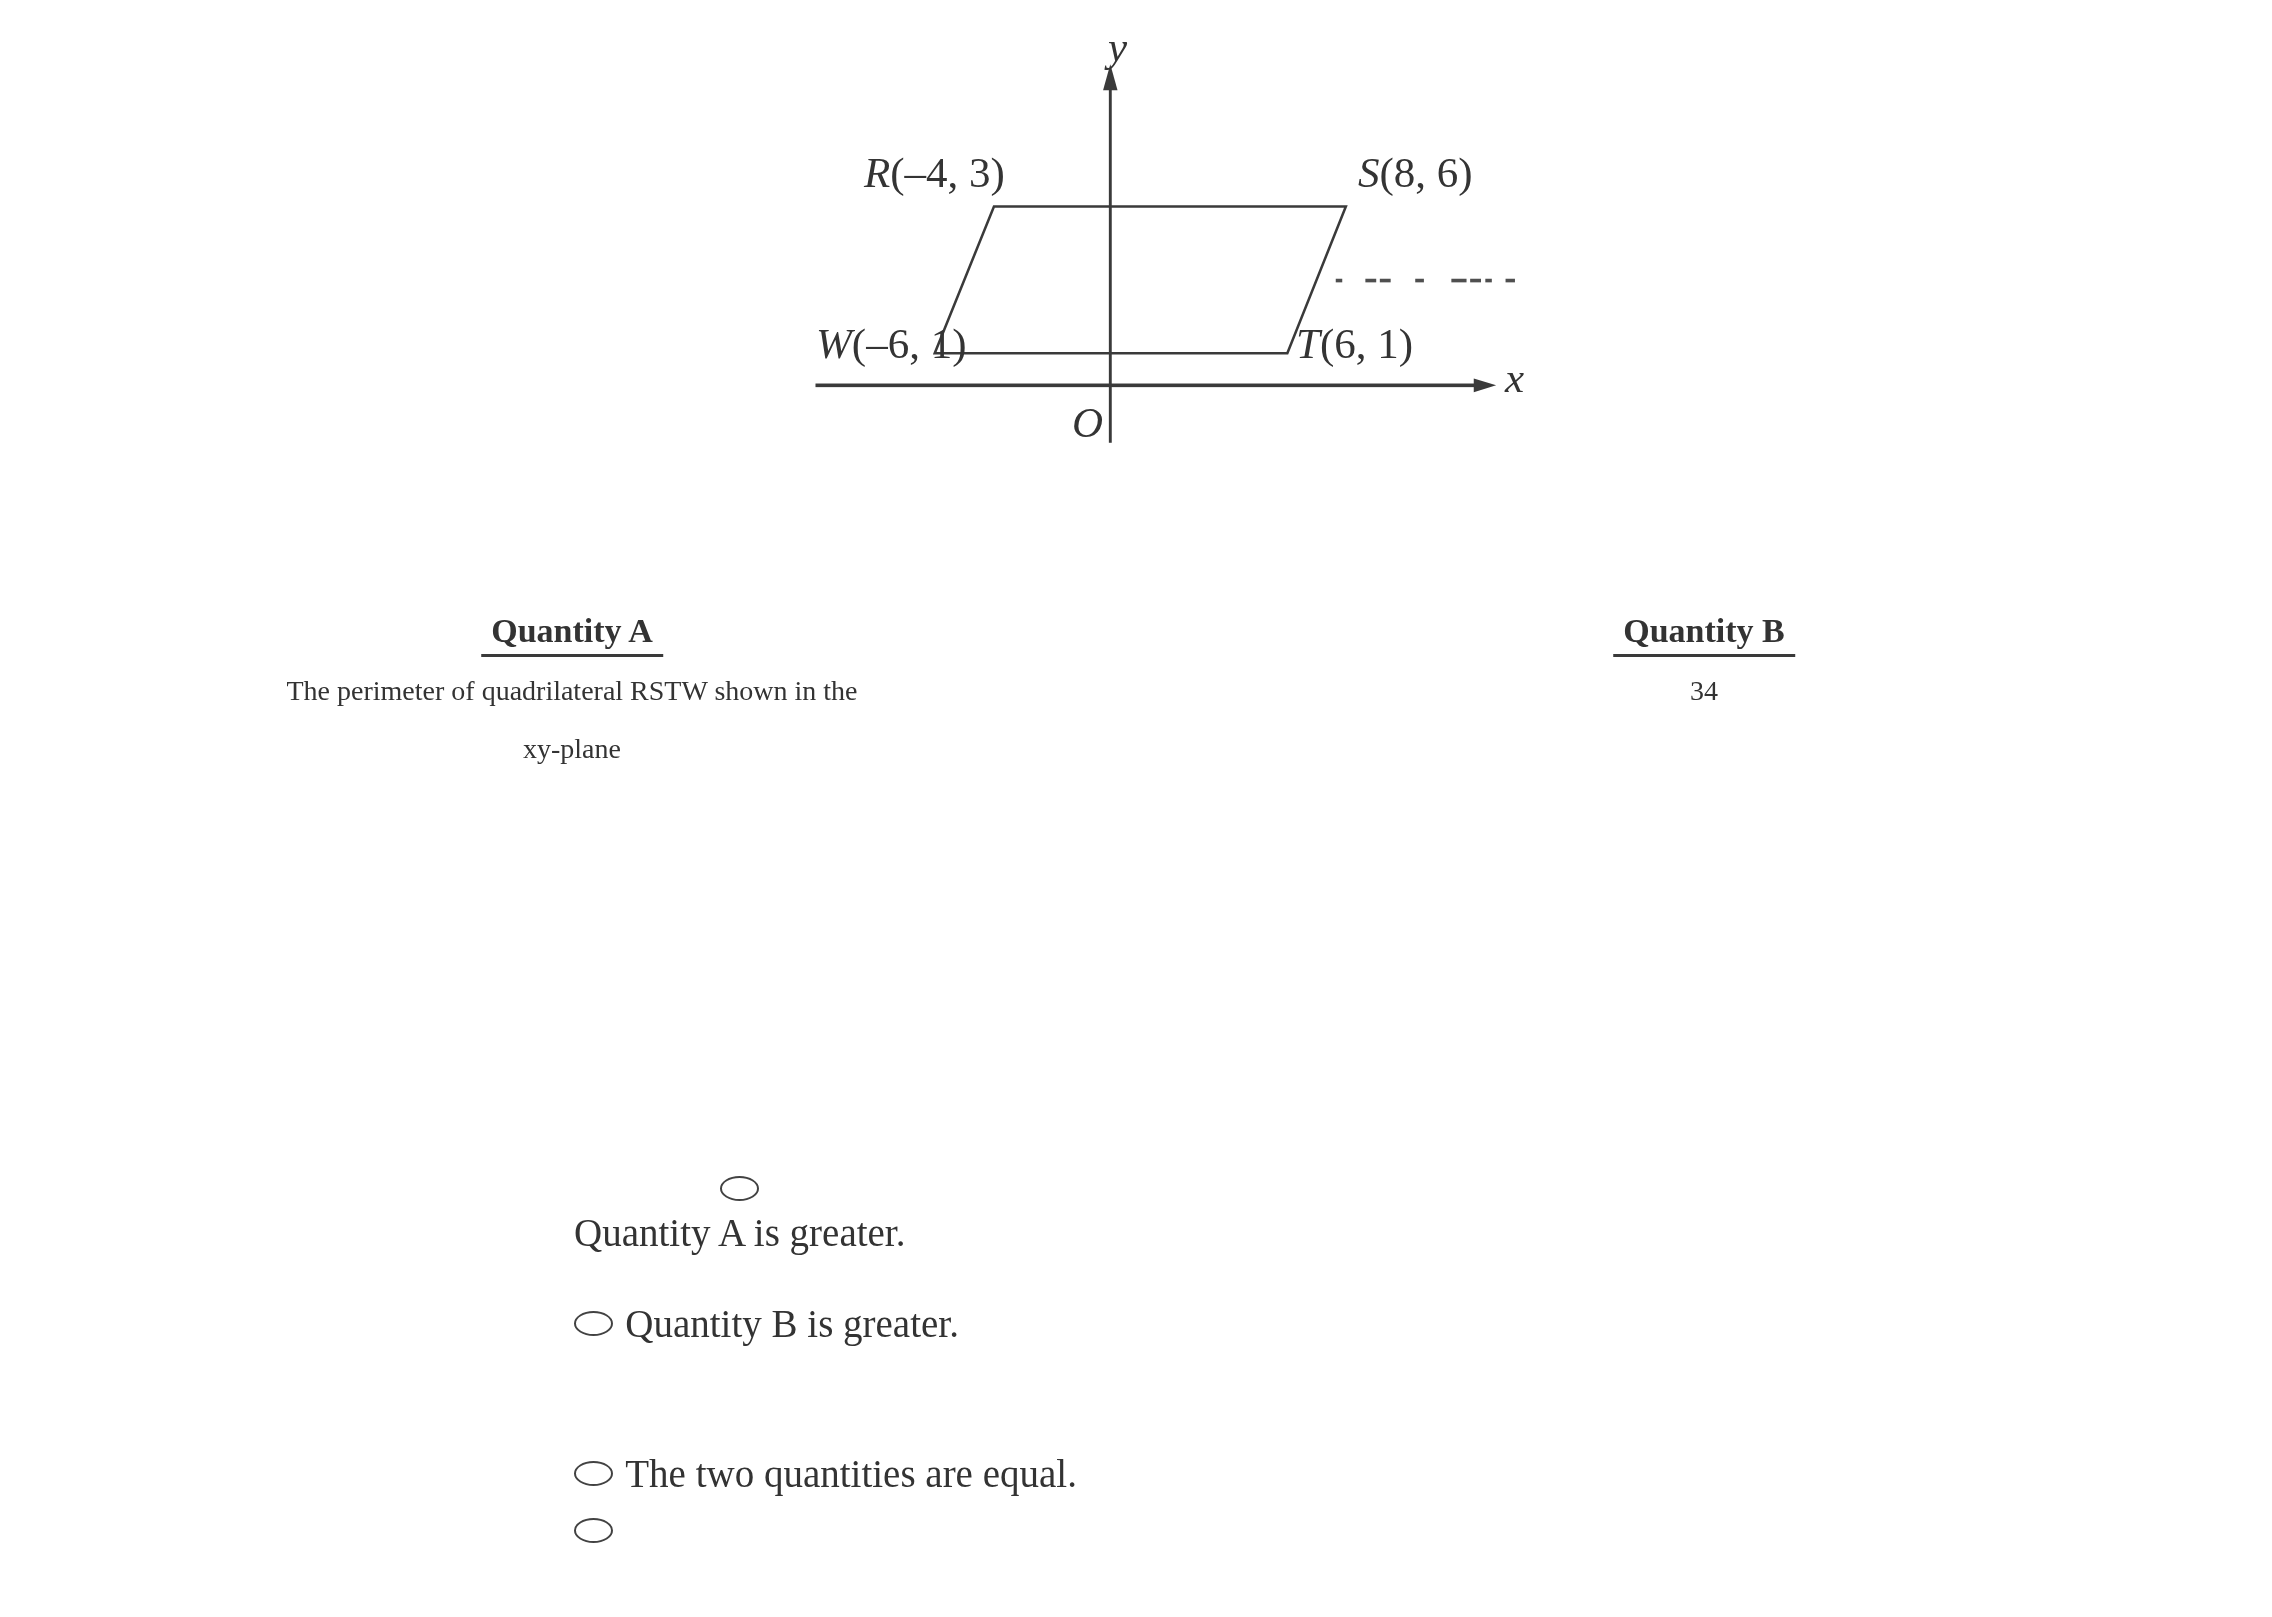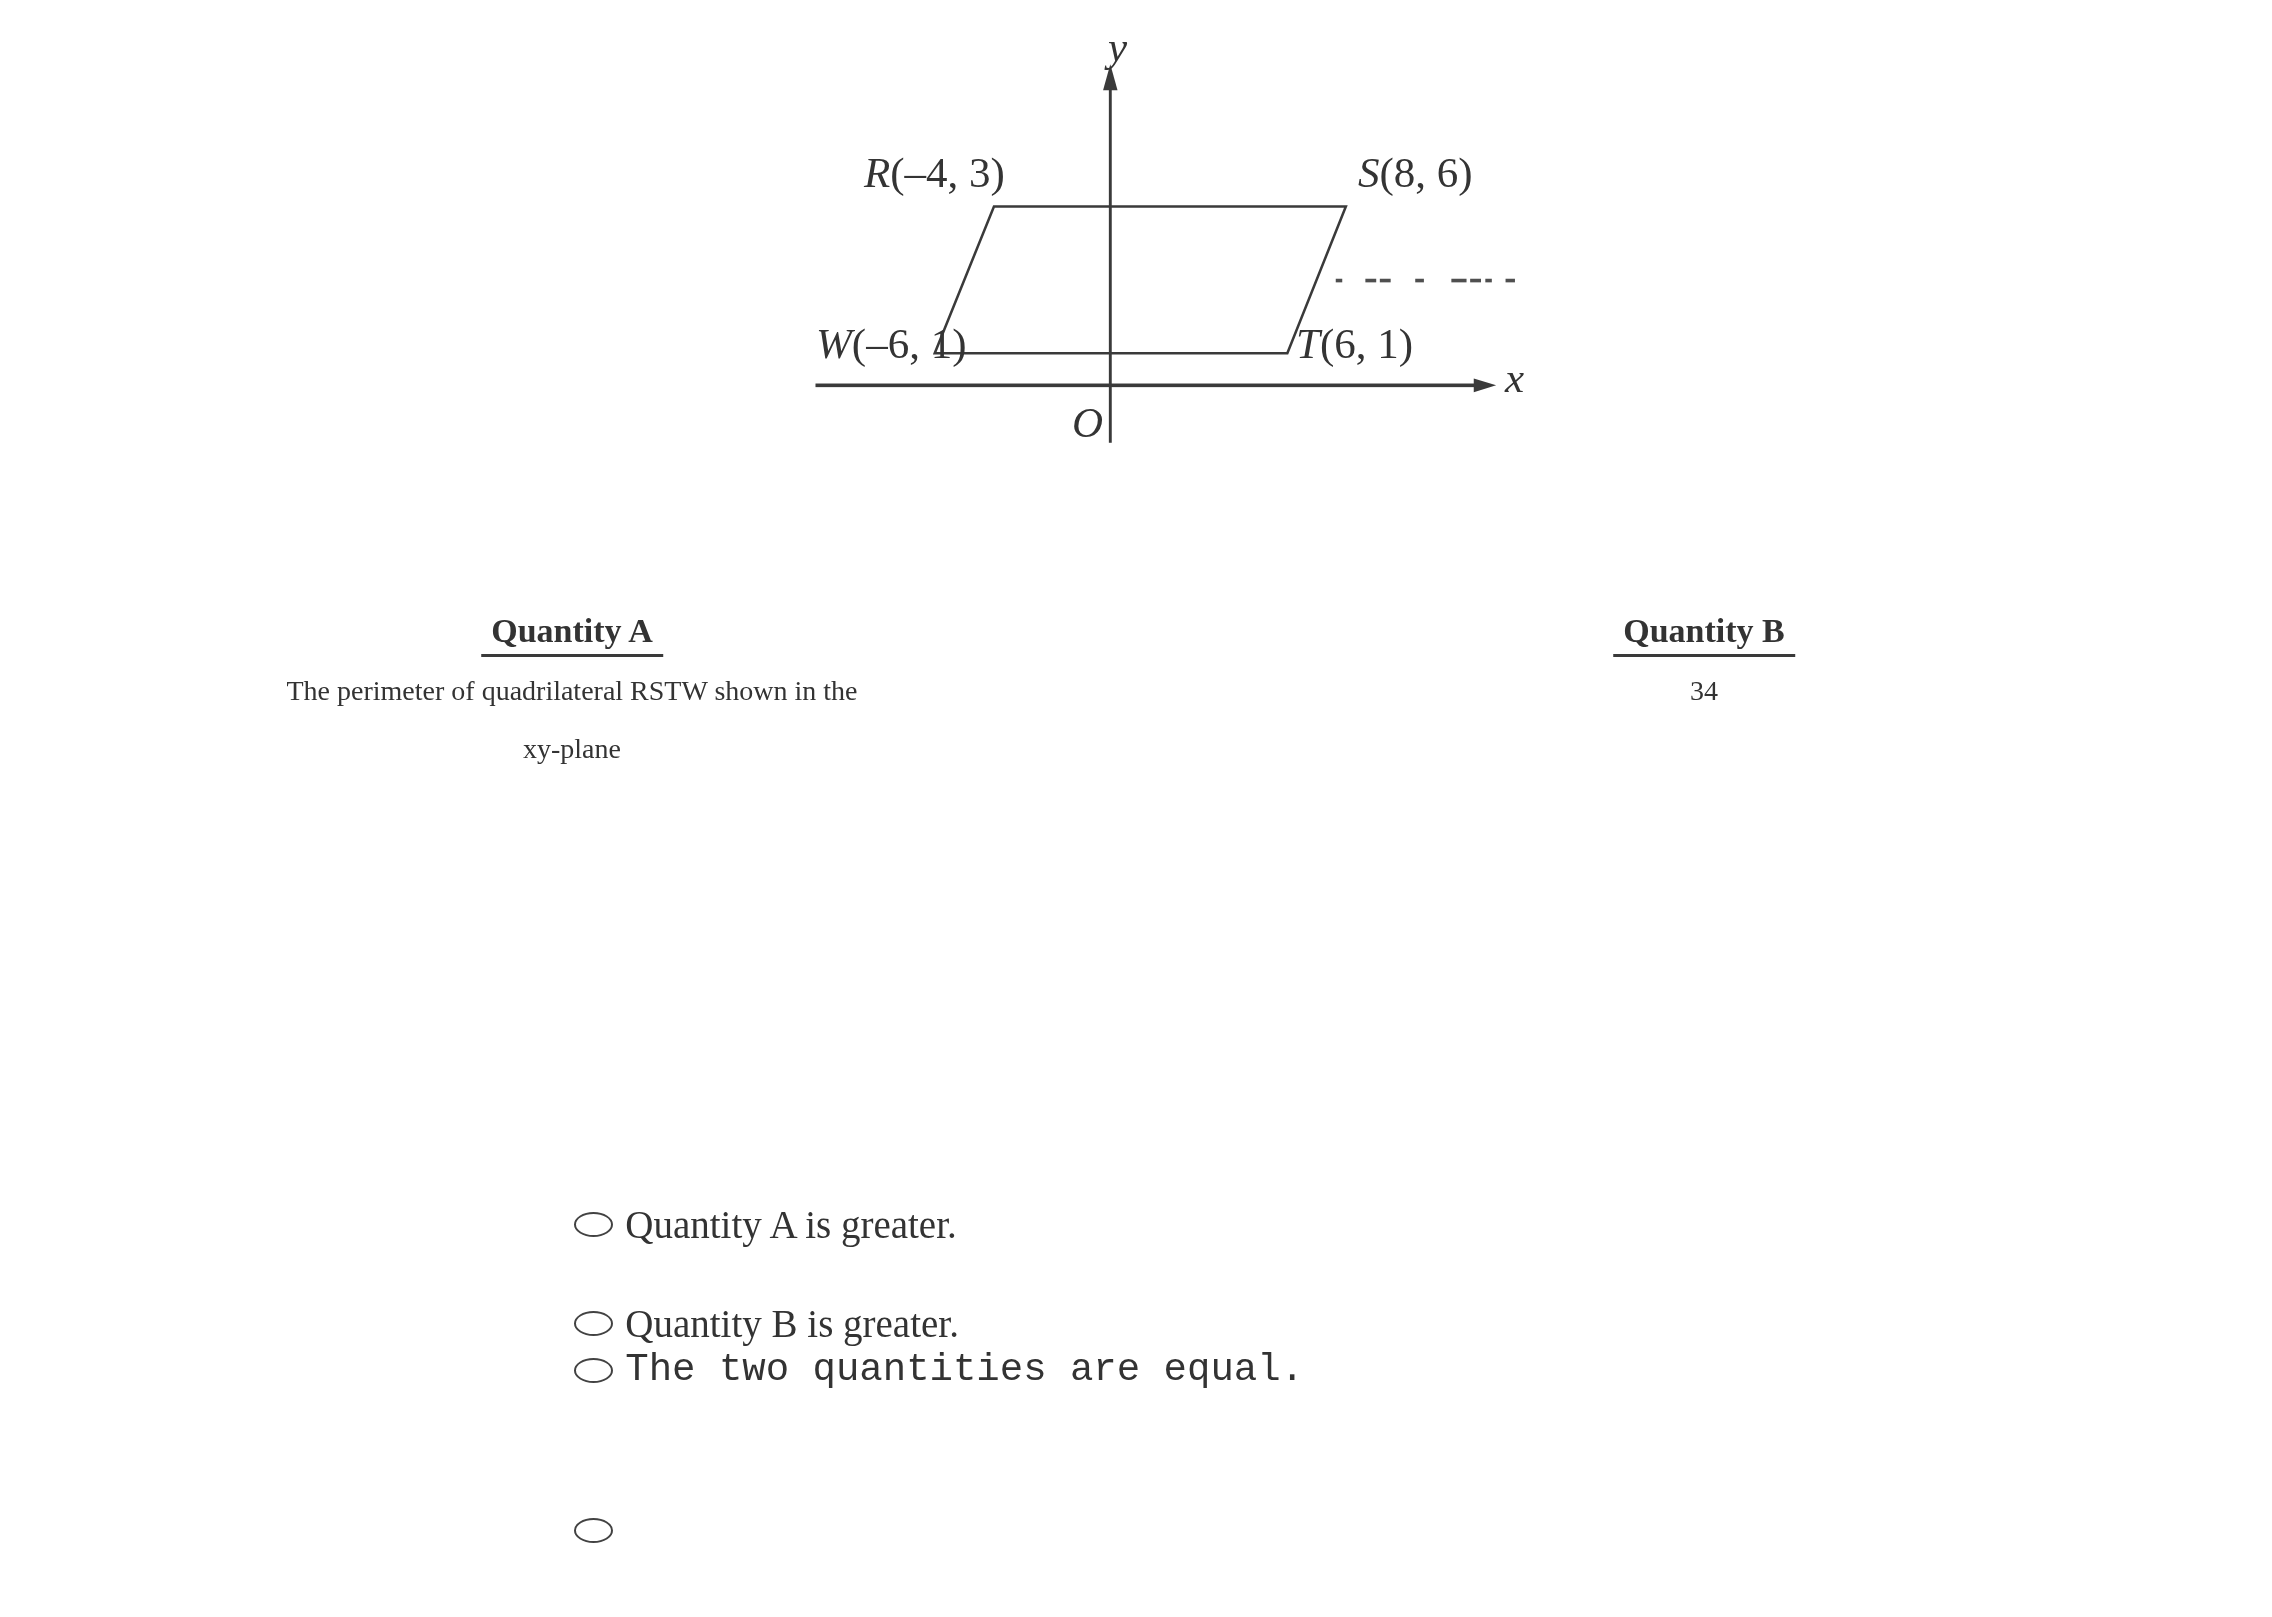--- a/index.html
+++ b/index.html
@@ -130,29 +130,29 @@
     <div class="qtext" style="left:572px; top:675px;">The perimeter of quadrilateral RSTW shown in the</div>
     <div class="qtext" style="left:572px; top:733px;">xy-plane</div>
   </div>
 
   <div>
     <div class="qtext qhead" style="left:1704px; top:611px;">Quantity B</div>
     <div class="qtext" style="left:1704px; top:675px;">34</div>
   </div>
 
   <div>
-    <div class="choice" style="top:1200px;">
+    <div class="choice" style="top:1176px;flex-direction:column;">
       <span class="radio"></span>
       <span class="clabel">Quantity A is greater.</span>
     </div>
     <div class="choice" style="top:1299px;">
       <span class="radio"></span>
       <span class="clabel">Quantity B is greater.</span>
     </div>
-    <div class="choice" style="top:1346px;font-family:Liberation Mono, monospace;">
+    <div class="choice" style="top:1449px;">
       <span class="radio"></span>
       <span class="clabel">The two quantities are equal.</span>
     </div>
     <div class="choice" style="top:1506px;">
       <span class="radio"></span>
     </div>
   </div>
 
 </div>
 

